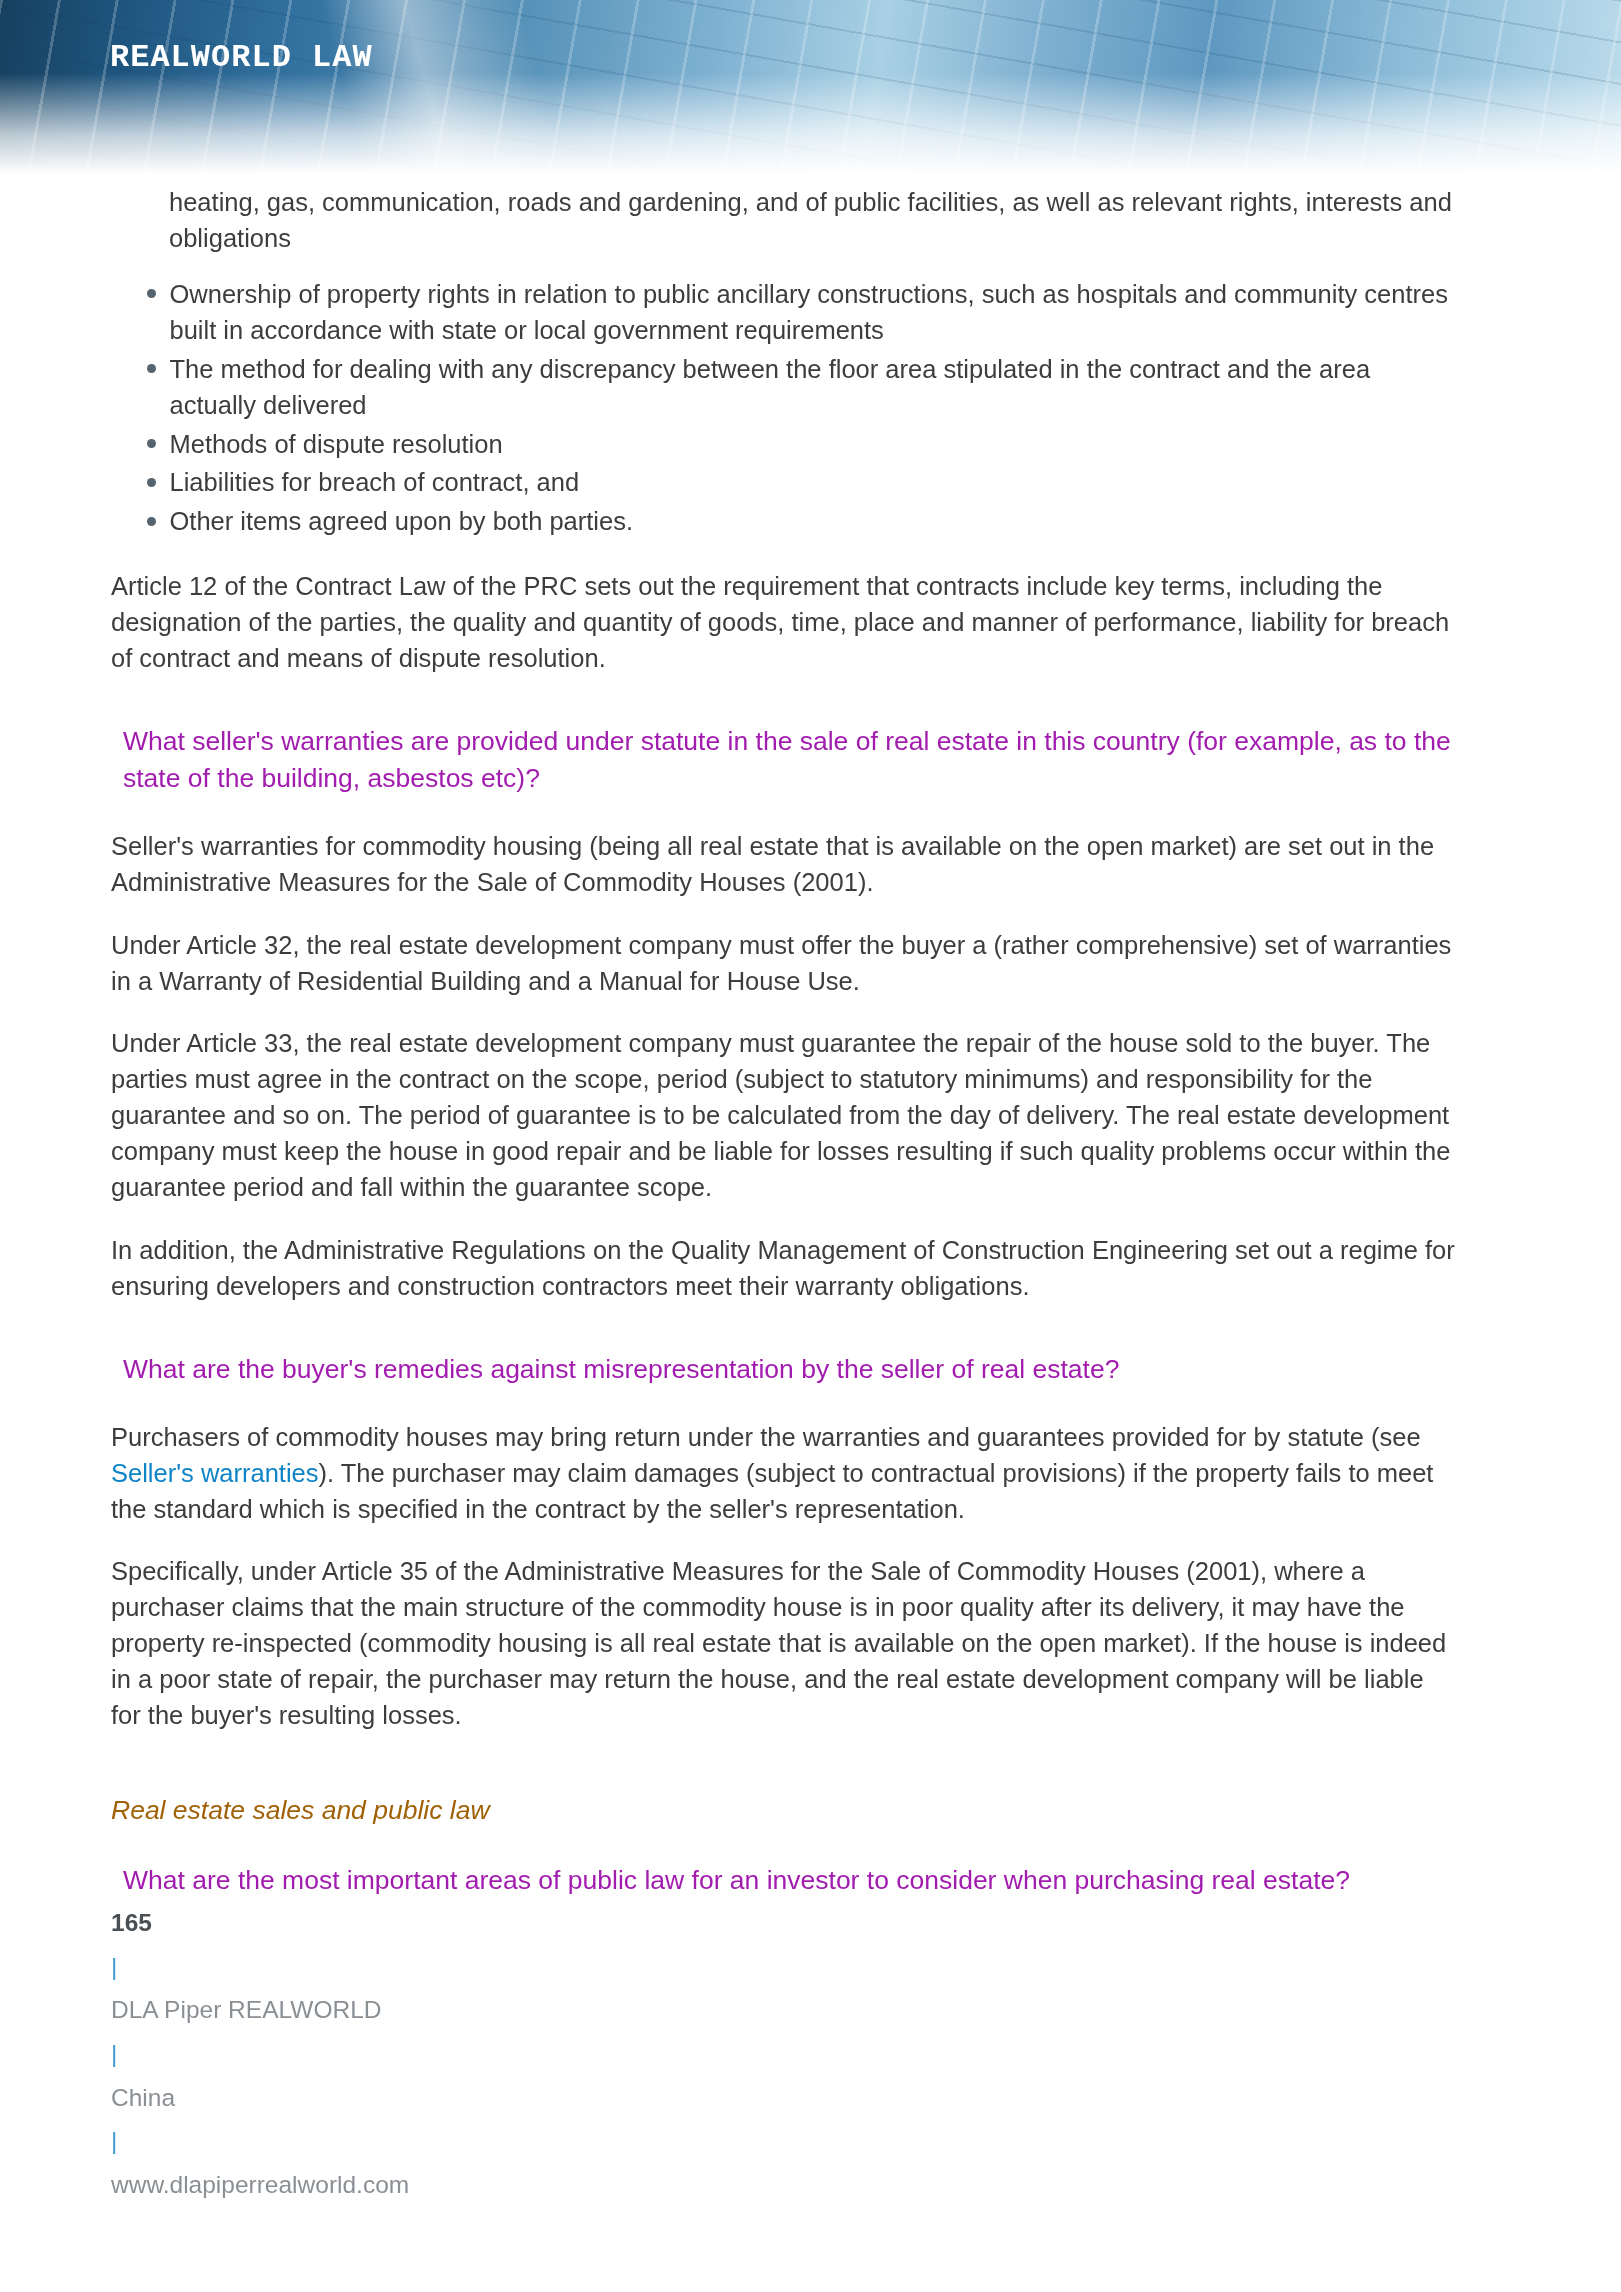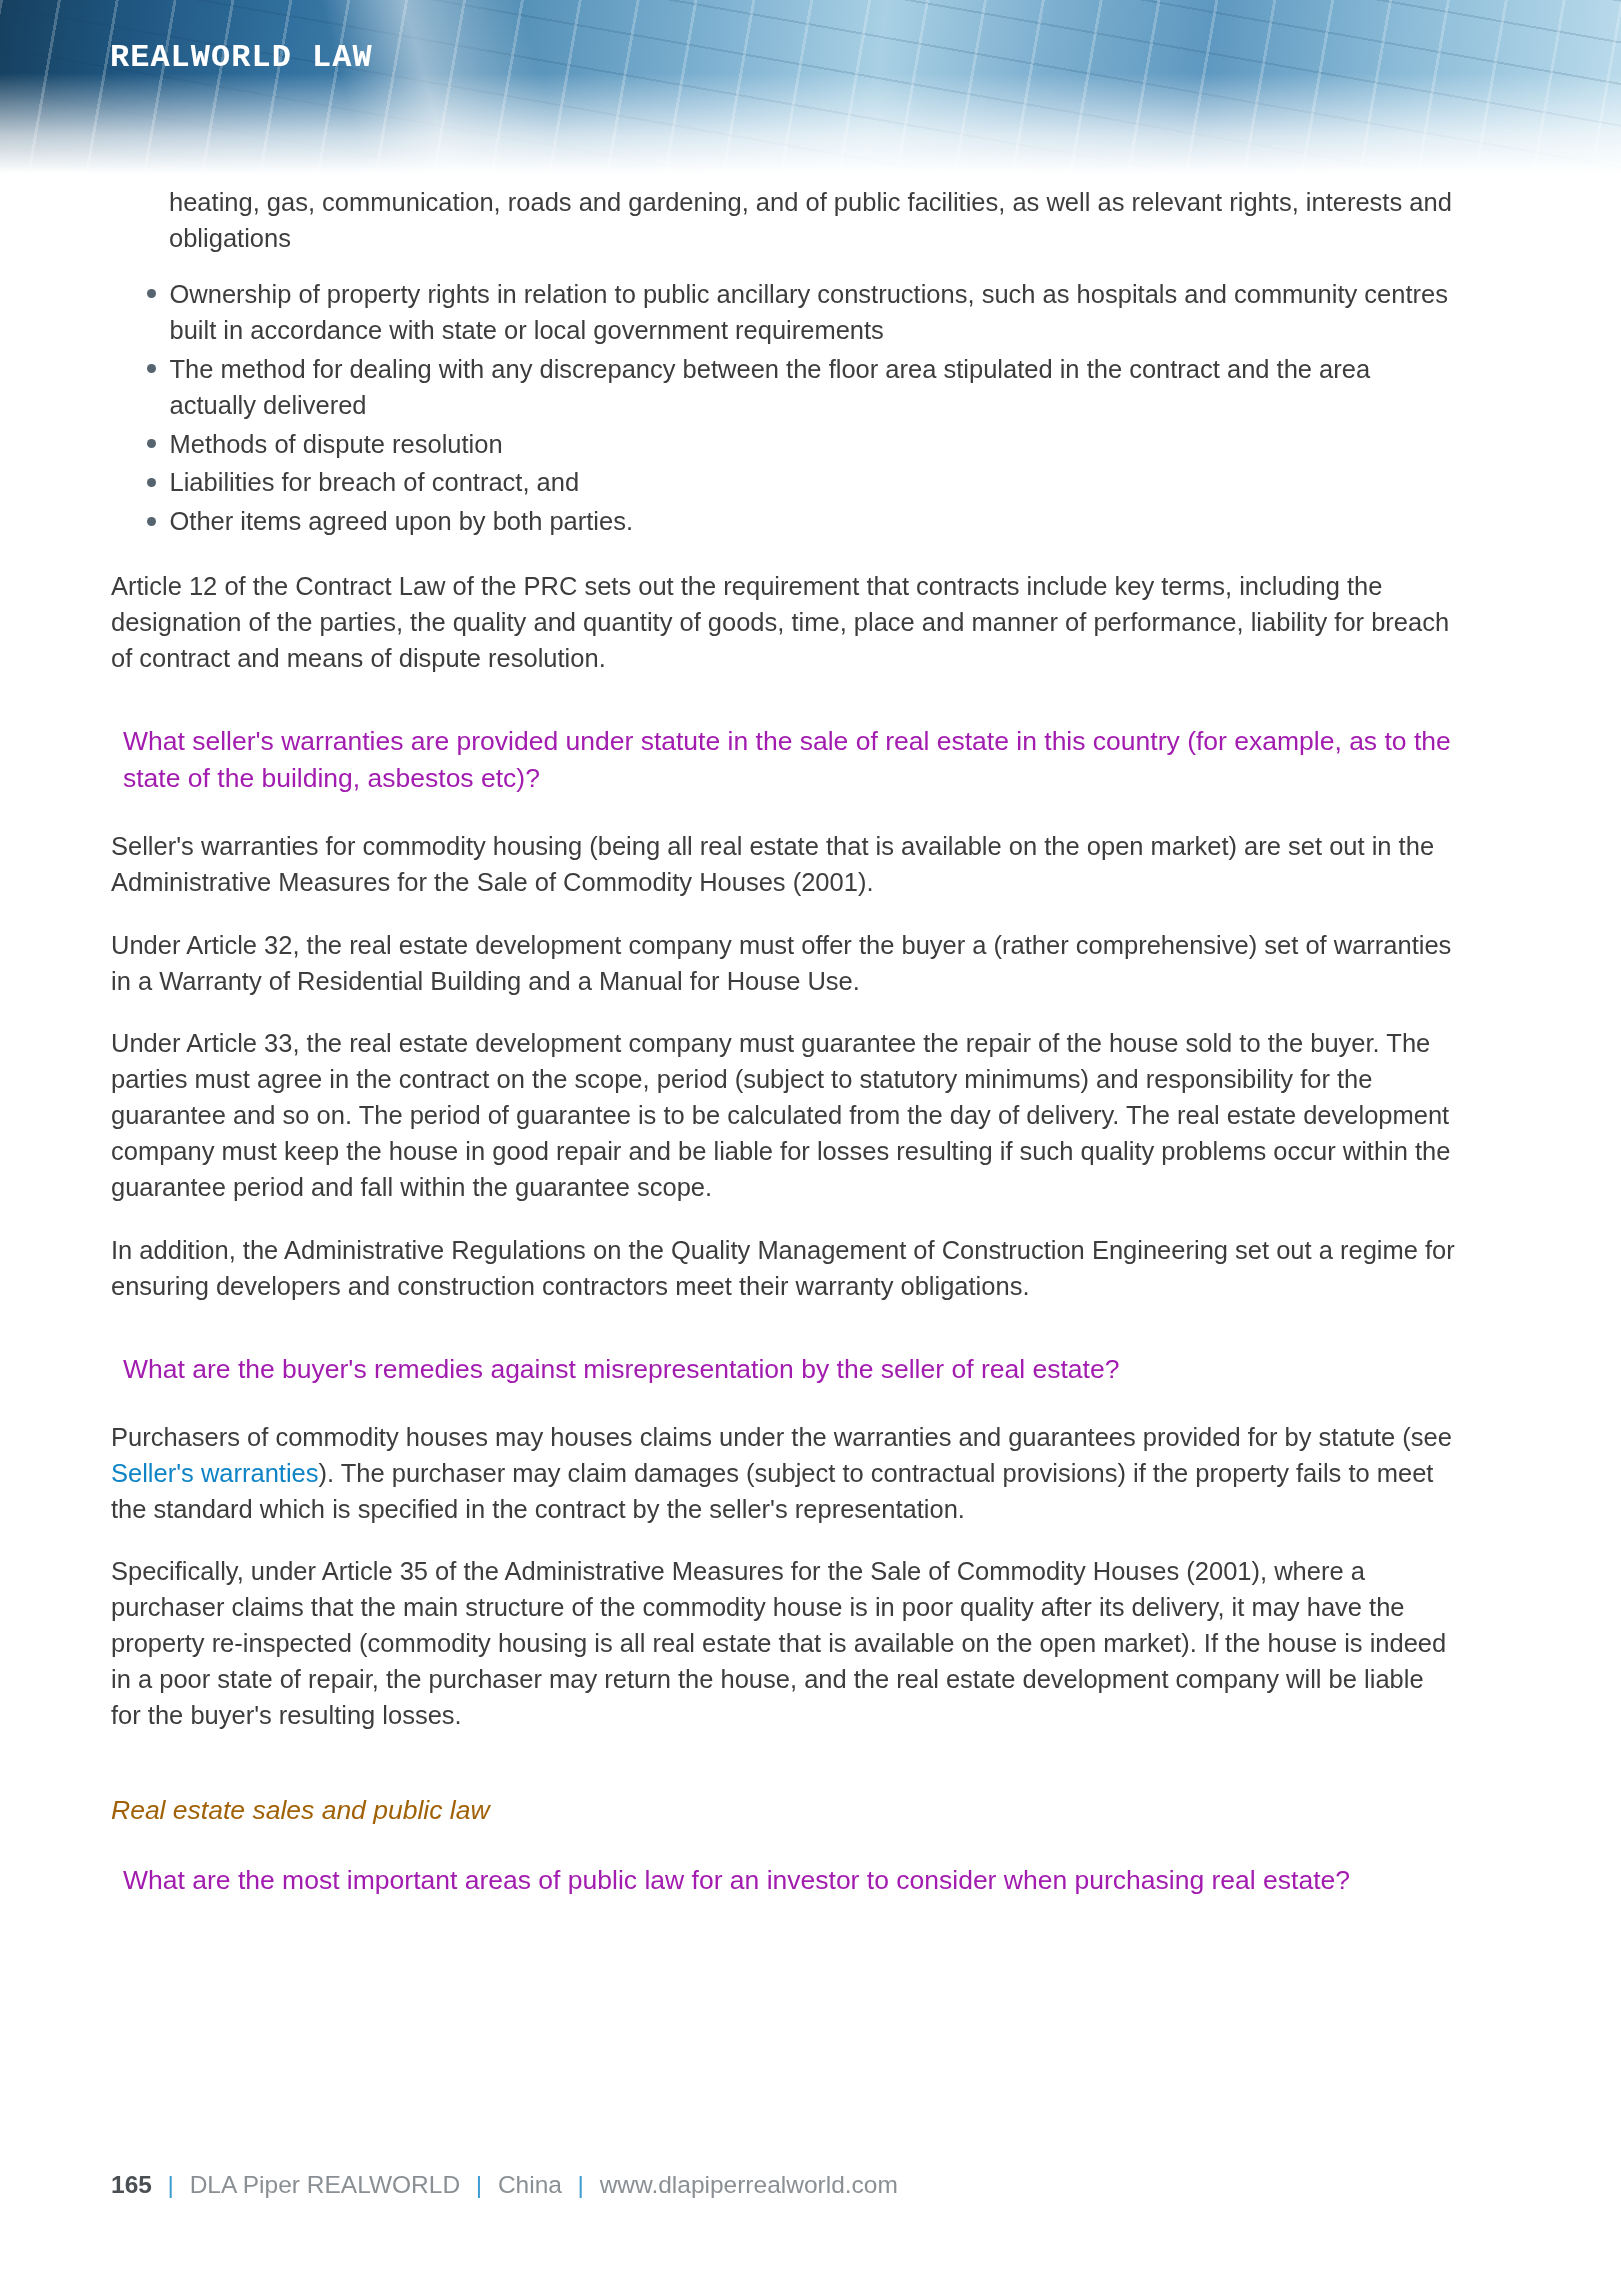--- a/index.html
+++ b/index.html
@@ -96,20 +96,21 @@
   .footer {
     position: absolute;
     left: 111px;
     bottom: 94px;
     font-size: 24.5px;
     color: #8a8f94;
     display: flex;
     align-items: baseline;
     gap: 15.7px;
     white-space: nowrap;
+    flex-direction: column;
   }
   .footer .page-num {
     color: #4a4f54;
     font-weight: bold;
   }
   .footer .sep { color: #3d9bd1; }
 </style>
 </head>
 <body>
 
@@ -150,21 +151,21 @@
 
     <h2 class="q-heading">What seller's warranties are provided under statute in the sale of real estate in this country (for example, as to the state of the building, asbestos etc)?</h2>
 
     <p>Seller's warranties for commodity housing (being all real estate that is available on the open market) are set out in the Administrative Measures for the Sale of Commodity Houses (2001).</p>
     <p>Under Article 32, the real estate development company must offer the buyer a (rather comprehensive) set of warranties in a Warranty of Residential Building and a Manual for House Use.</p>
     <p>Under Article 33, the real estate development company must guarantee the repair of the house sold to the buyer. The parties must agree in the contract on the scope, period (subject to statutory minimums) and responsibility for the guarantee and so on. The period of guarantee is to be calculated from the day of delivery. The real estate development company must keep the house in good repair and be liable for losses resulting if such quality problems occur within the guarantee period and fall within the guarantee scope.</p>
     <p>In addition, the Administrative Regulations on the Quality Management of Construction Engineering set out a regime for ensuring developers and construction contractors meet their warranty obligations.</p>
 
     <h2 class="q-heading">What are the buyer's remedies against misrepresentation by the seller of real estate?</h2>
 
-    <p><span>Purchasers of commodity houses may houses claims under the warranties and guarantees provided for by statute (see </span><a class="inline-link">Seller's warranties</a><span>). The purchaser may claim damages (subject to contractual provisions) if the property fails to meet the standard which is specified in the contract by the seller's representation.</span></p>
+    <p><span>Purchasers of commodity houses may bring return under the warranties and guarantees provided for by statute (see </span><a class="inline-link">Seller's warranties</a><span>). The purchaser may claim damages (subject to contractual provisions) if the property fails to meet the standard which is specified in the contract by the seller's representation.</span></p>
 
     <p>Specifically, under Article 35 of the Administrative Measures for the Sale of Commodity Houses (2001), where a purchaser claims that the main structure of the commodity house is in poor quality after its delivery, it may have the property re-inspected (commodity housing is all real estate that is available on the open market). If the house is indeed in a poor state of repair, the purchaser may return the house, and the real estate development company will be liable for the buyer's resulting losses.</p>
 
     <h3 class="sub-heading">Real estate sales and public law</h3>
 
     <h2 class="q-heading" style="margin-top:0;">What are the most important areas of public law for an investor to consider when purchasing real estate?</h2>
 
   </div>
 
   <div class="footer">

